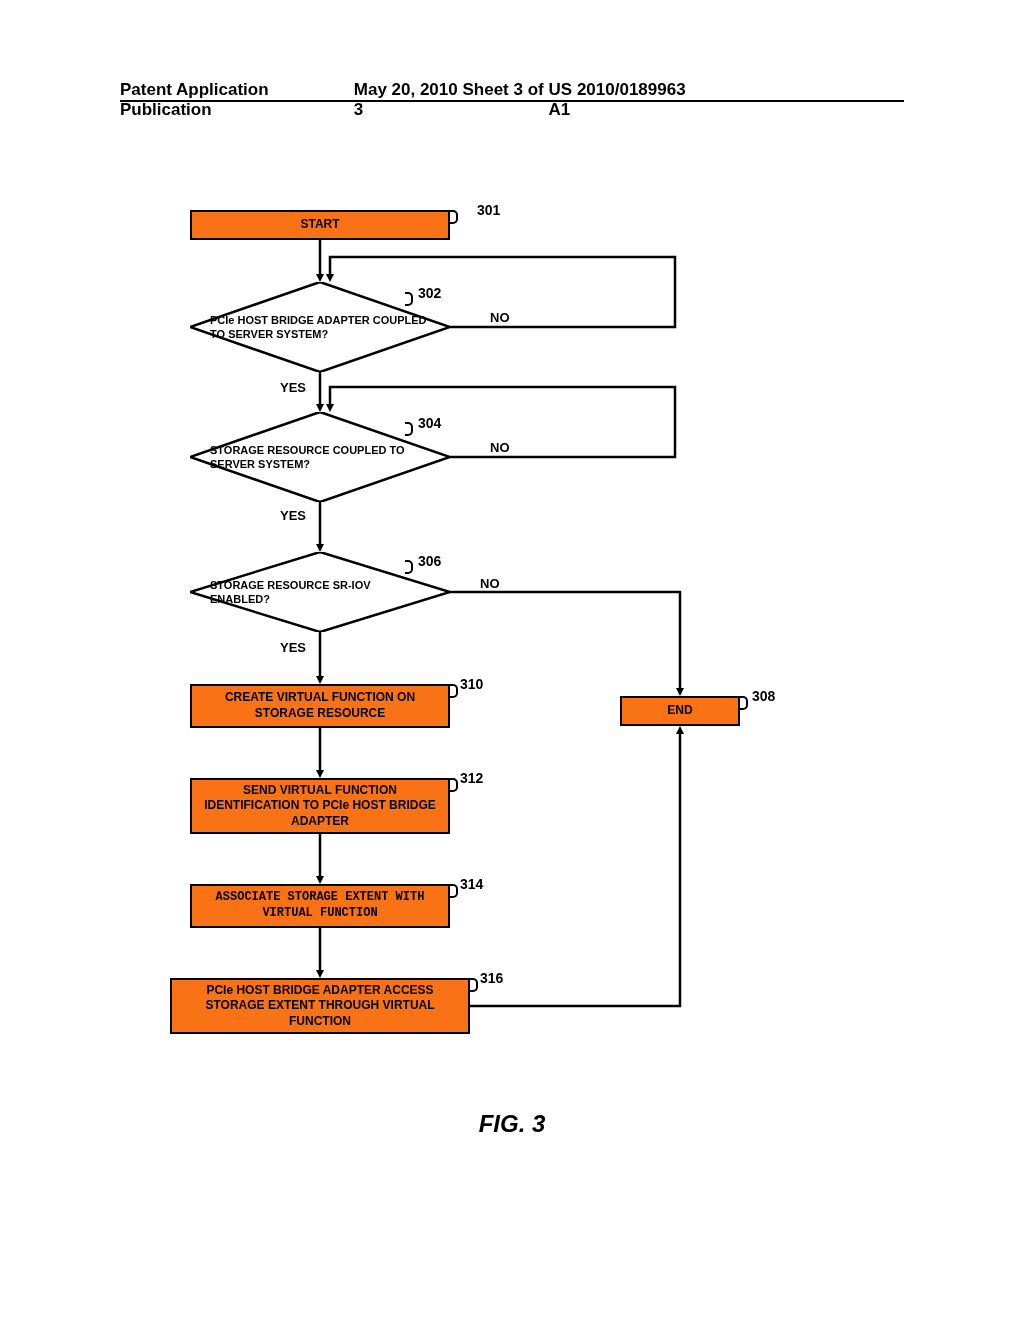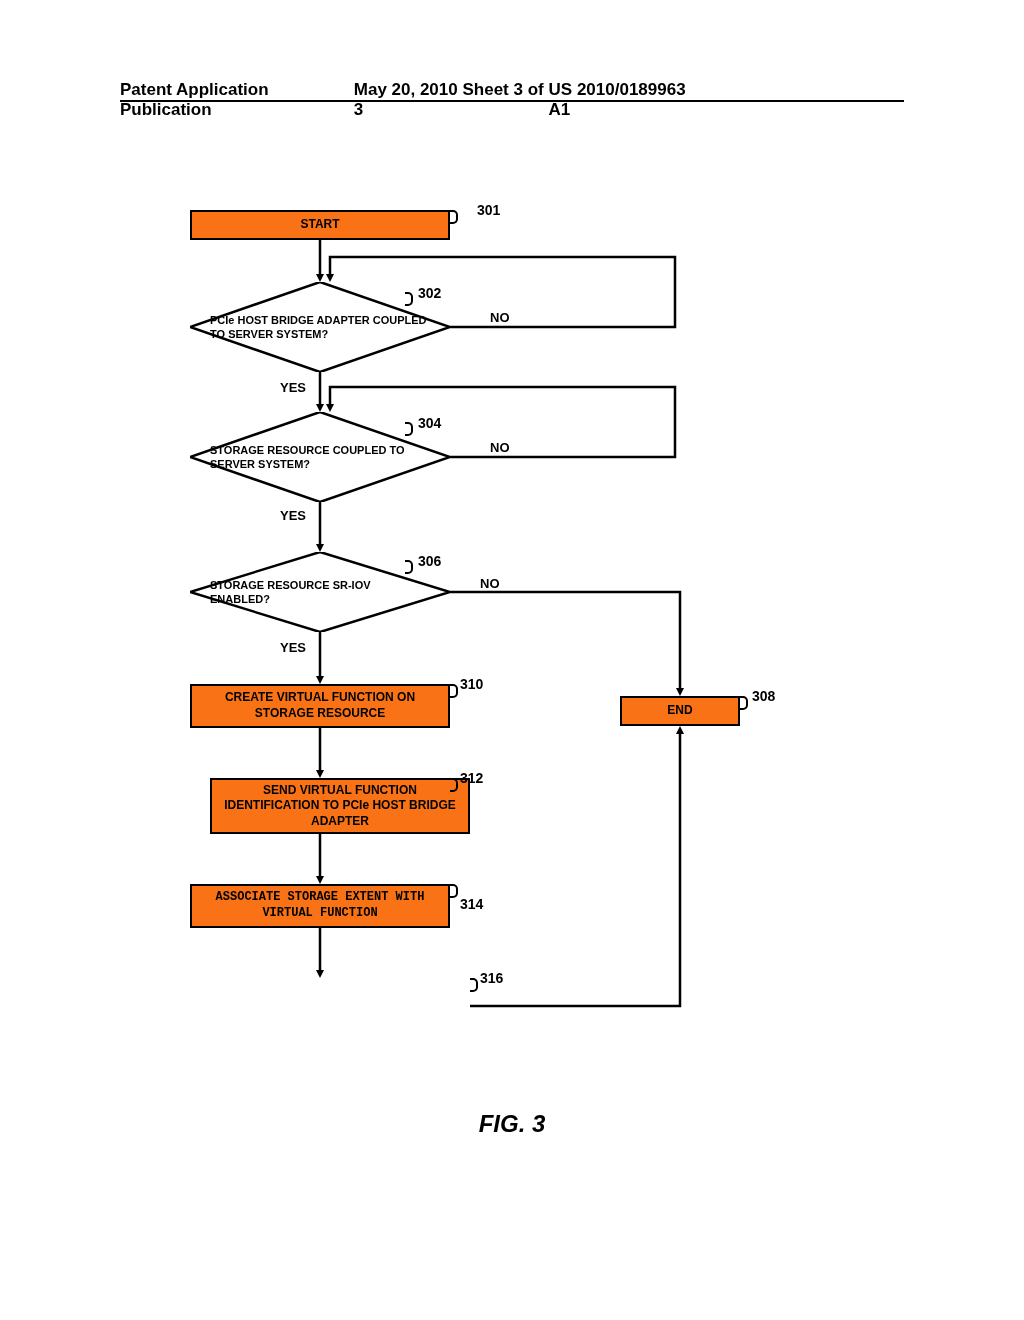--- a/index.html
+++ b/index.html
@@ -202,42 +202,45 @@
     <span>END</span>
   </div>
   <div class="hook" style="left:600px; top:486px;"></div>
   <div class="ref" style="left:612px; top:478px;">308</div>
 
   <svg class="arrow" style="left:176px; top:518px;" width="8" height="50">
     <line x1="4" y1="0" x2="4" y2="42" stroke="black" stroke-width="2.5"></line>
     <polygon points="0,42 8,42 4,50" fill="black"></polygon>
   </svg>
 
-  <div class="box" style="left:50px; top:568px; width:260px; height:56px;margin-left:20px;">
+  <div class="box" style="left:50px; top:568px; width:260px; height:56px;">
     <span>SEND VIRTUAL FUNCTION IDENTIFICATION TO PCIe HOST BRIDGE ADAPTER</span>
   </div>
   <div class="hook" style="left:310px; top:568px;"></div>
   <div class="ref" style="left:320px; top:560px;">312</div>
 
   <svg class="arrow" style="left:176px; top:624px;" width="8" height="50">
     <line x1="4" y1="0" x2="4" y2="42" stroke="black" stroke-width="2.5"></line>
     <polygon points="0,42 8,42 4,50" fill="black"></polygon>
   </svg>
 
   <div class="box" style="left:50px; top:674px; width:260px; height:44px;font-family:Liberation Mono, monospace;">
     <span>ASSOCIATE STORAGE EXTENT WITH VIRTUAL FUNCTION</span>
   </div>
   <div class="hook" style="left:310px; top:674px;"></div>
-  <div class="ref" style="left:320px; top:666px;margin-top:20px;">314</div>
+  <div class="ref" style="left:320px; top:666px;">314</div>
 
   <svg class="arrow" style="left:176px; top:718px;" width="8" height="50">
     <line x1="4" y1="0" x2="4" y2="42" stroke="black" stroke-width="2.5"></line>
     <polygon points="0,42 8,42 4,50" fill="black"></polygon>
   </svg>
 
+  <div class="box" style="left:30px; top:768px; width:300px; height:56px;">
+    <span>PCIe HOST BRIDGE ADAPTER ACCESS STORAGE EXTENT THROUGH VIRTUAL FUNCTION</span>
+  </div>
   <div class="hook" style="left:330px; top:768px;"></div>
   <div class="ref" style="left:340px; top:760px;">316</div>
 
   <svg class="arrow" style="left:330px; top:516px;" width="216" height="284">
     <polyline points="0,280 210,280 210,8" fill="none" stroke="black" stroke-width="2.5"></polyline>
     <polygon points="206,8 214,8 210,0" fill="black"></polygon>
   </svg>
 
 </div>
 

